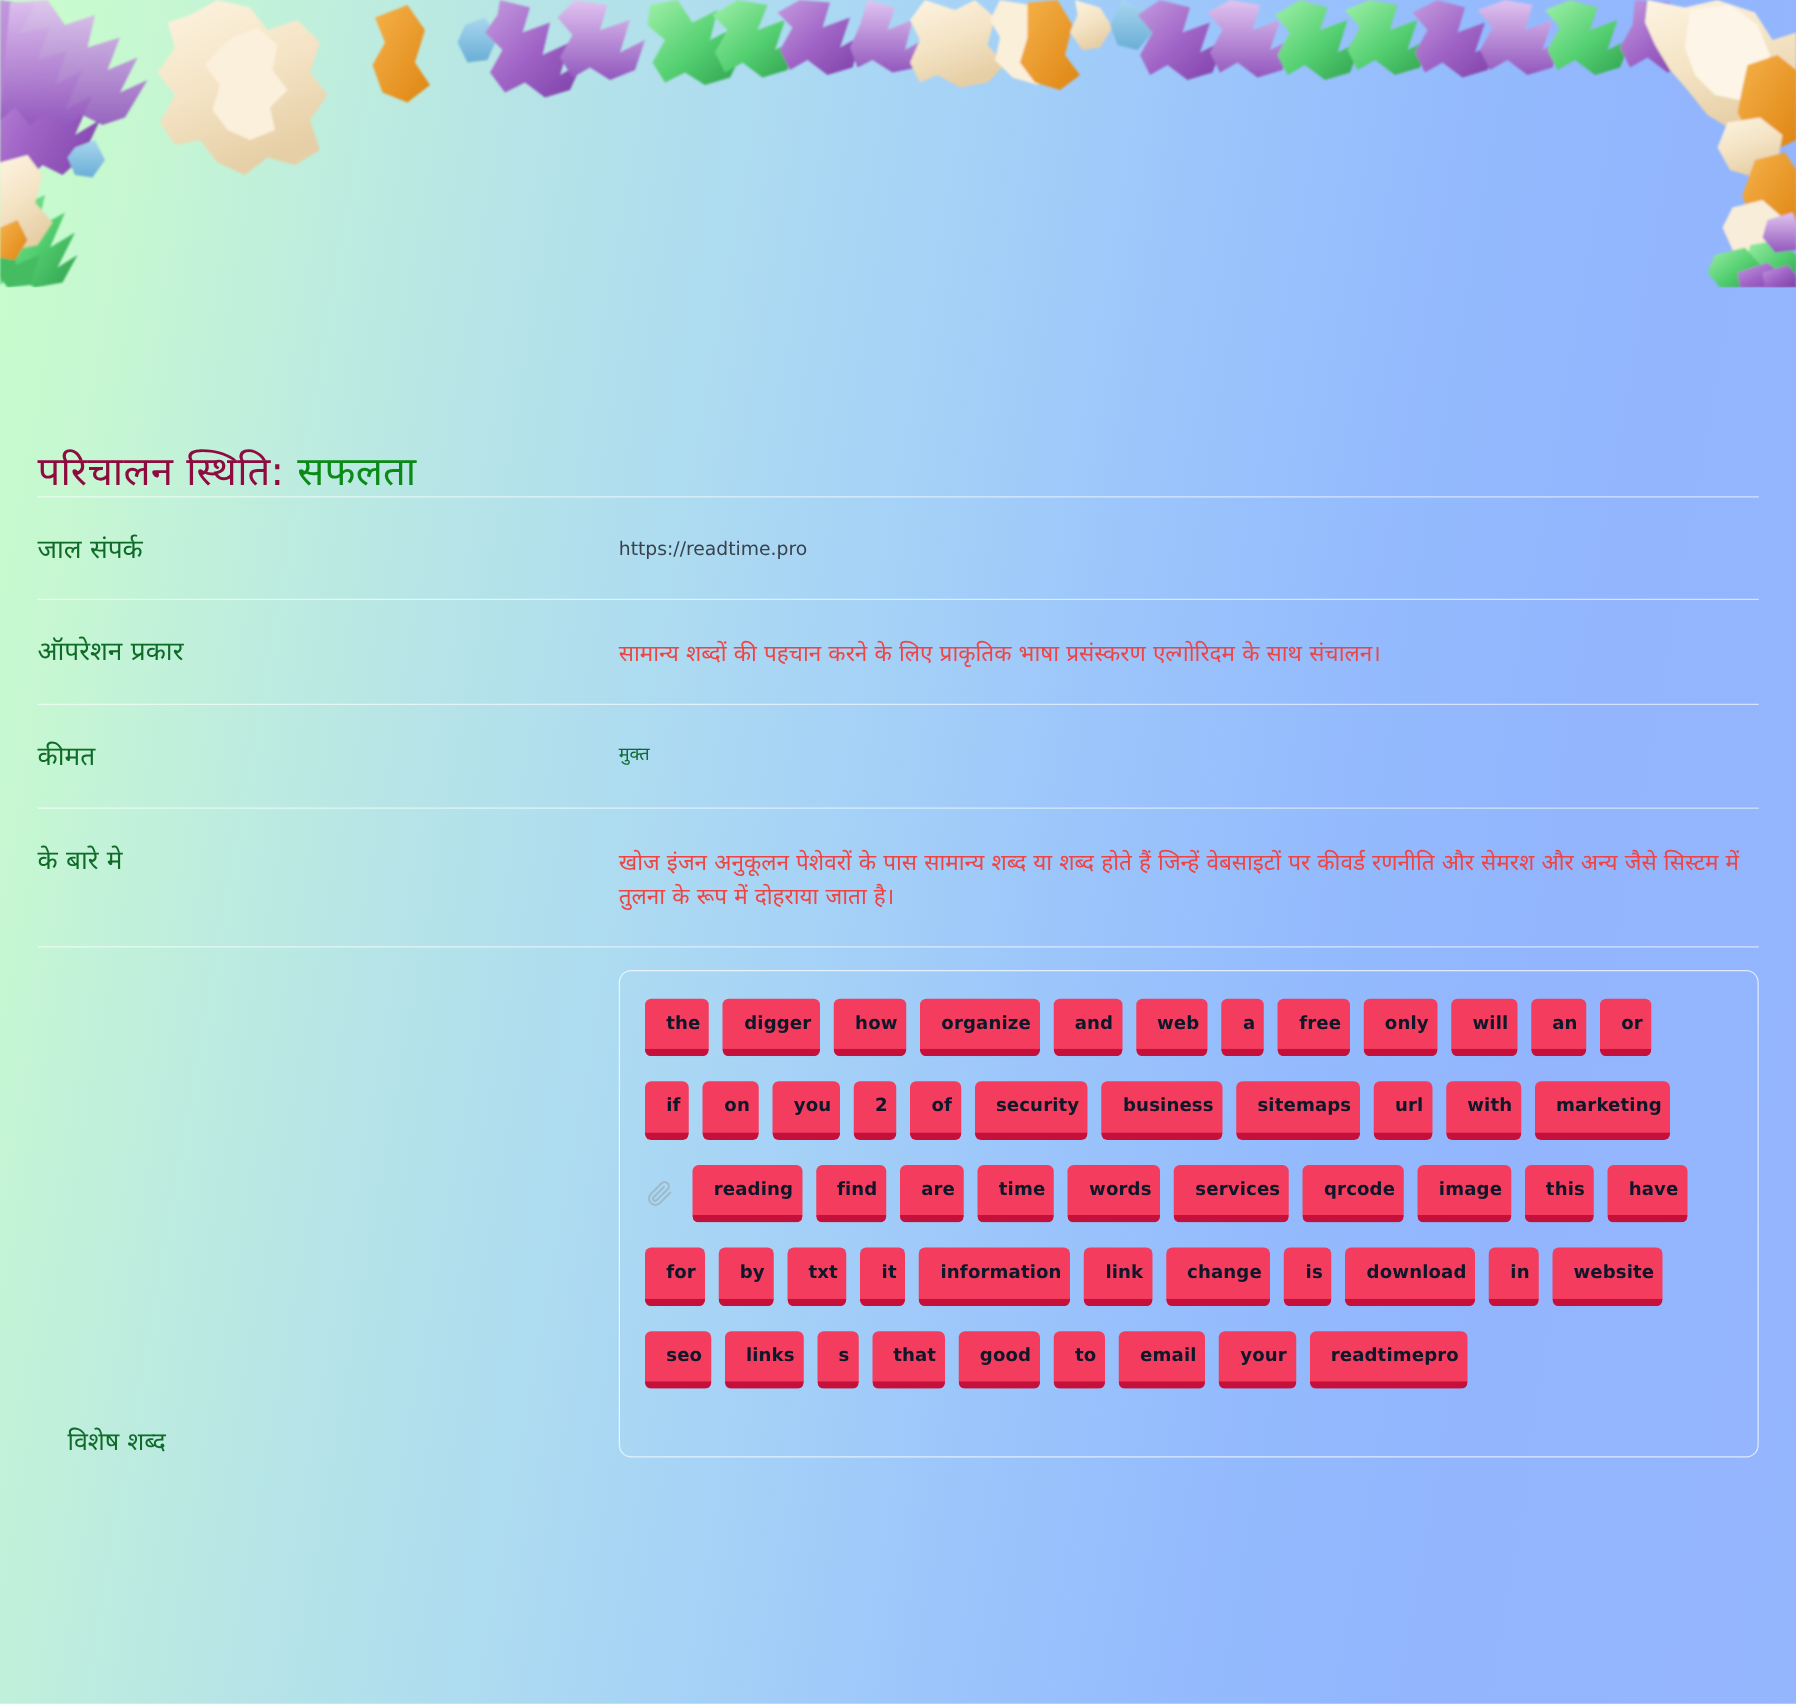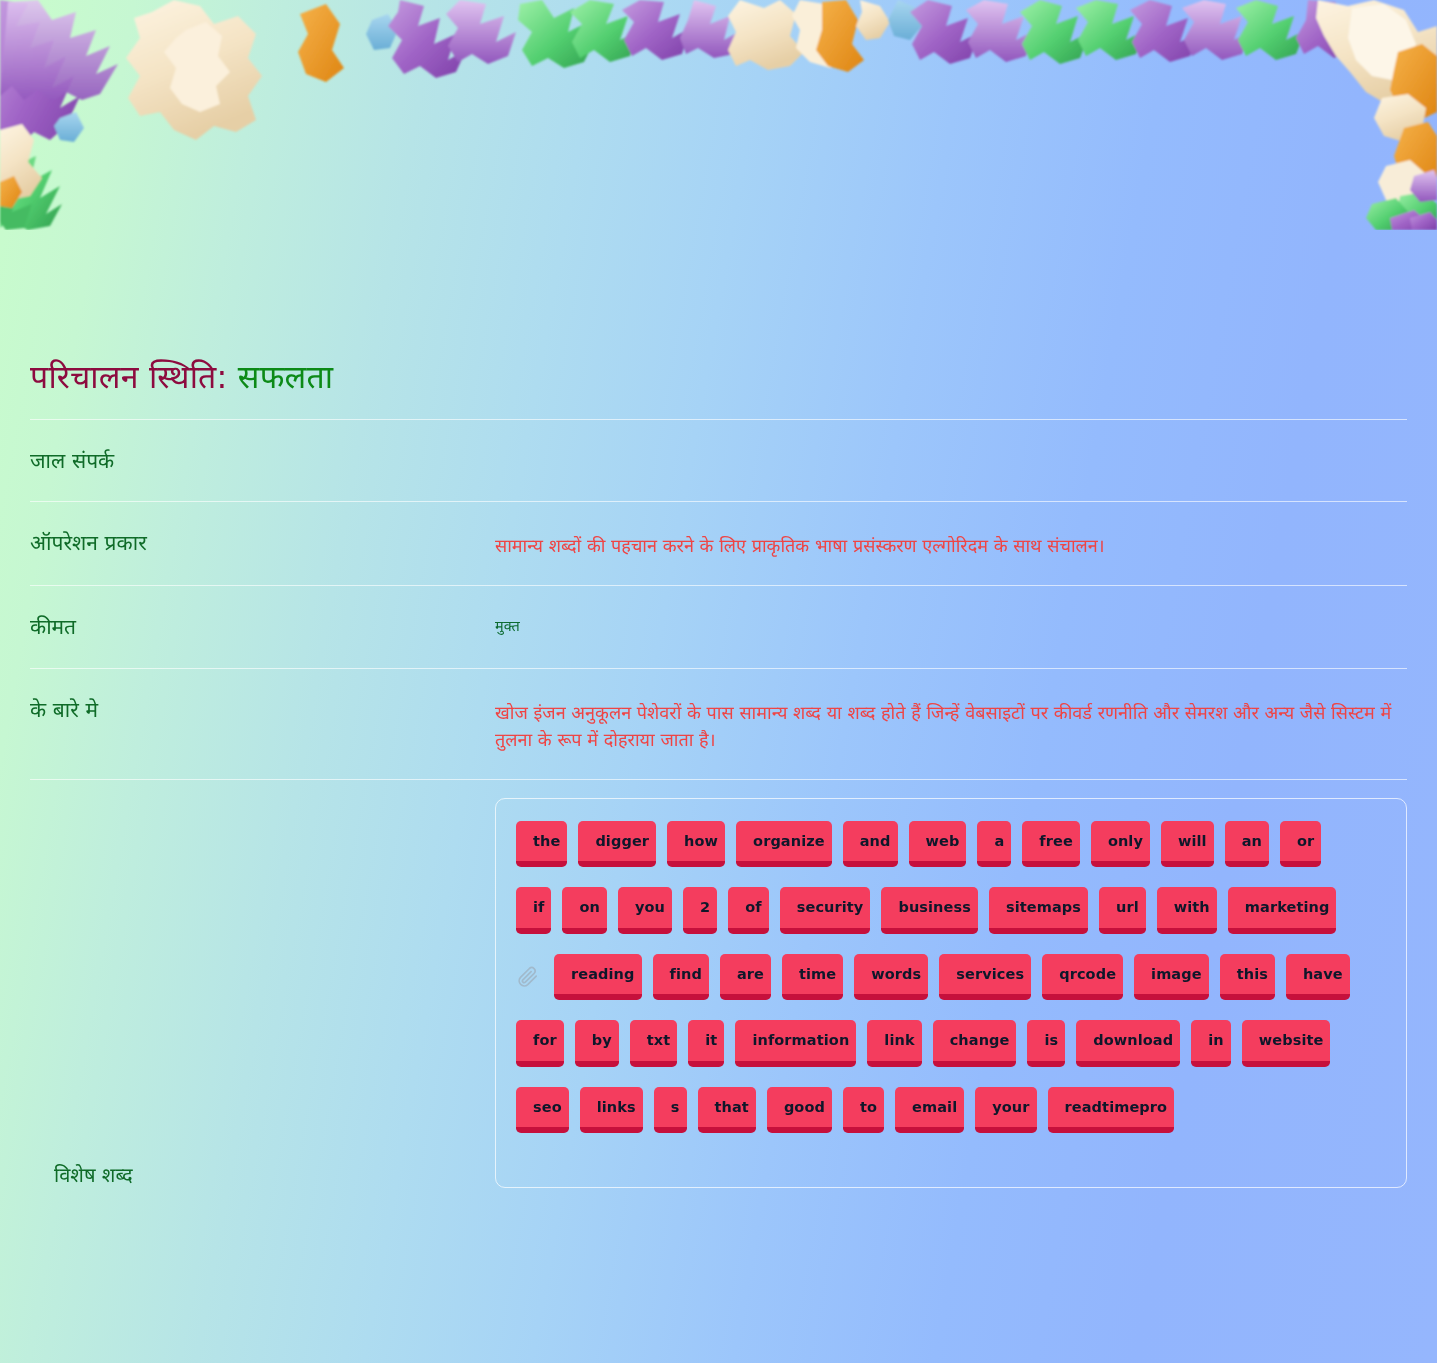--- a/index.html
+++ b/index.html
@@ -51,21 +51,21 @@
     margin-top: 345px;
     font-size: 32px;
     font-weight: 400;
     line-height: 1.25;
     letter-spacing: 0.2px;
     white-space: nowrap;
   }
   .title .t-main { color: #8d0b3f; }
   .title .t-status { color: #0c8a17; }
 
-  .rows { margin-top: 22px; }
+  .rows { }
 
   .row {
     display: flex;
     align-items: flex-start;
     border-top: 1px solid rgba(255,255,255,0.62);
     min-height: 80px;
     padding: 27px 0 26px 0;
   }
   .row:first-child { border-top: 1px solid rgba(255,255,255,0.62); }
 
@@ -252,20 +252,21 @@
 
   <h1 class="title">
     <span class="t-main">परिचालन स्थिति:</span>
     <span class="t-status">सफलता</span>
   </h1>
 
   <div class="rows">
 
     <div class="row">
       <div class="row-label">जाल संपर्क</div>
+      <div class="row-value v-url">https://readtime.pro</div>
     </div>
 
     <div class="row">
       <div class="row-label">ऑपरेशन प्रकार</div>
       <div class="row-value v-hindi">सामान्य शब्दों की पहचान करने के लिए प्राकृतिक भाषा प्रसंस्करण एल्गोरिदम के साथ संचालन।</div>
     </div>
 
     <div class="row">
       <div class="row-label">कीमत</div>
       <div class="row-value v-green">मुक्त</div>

